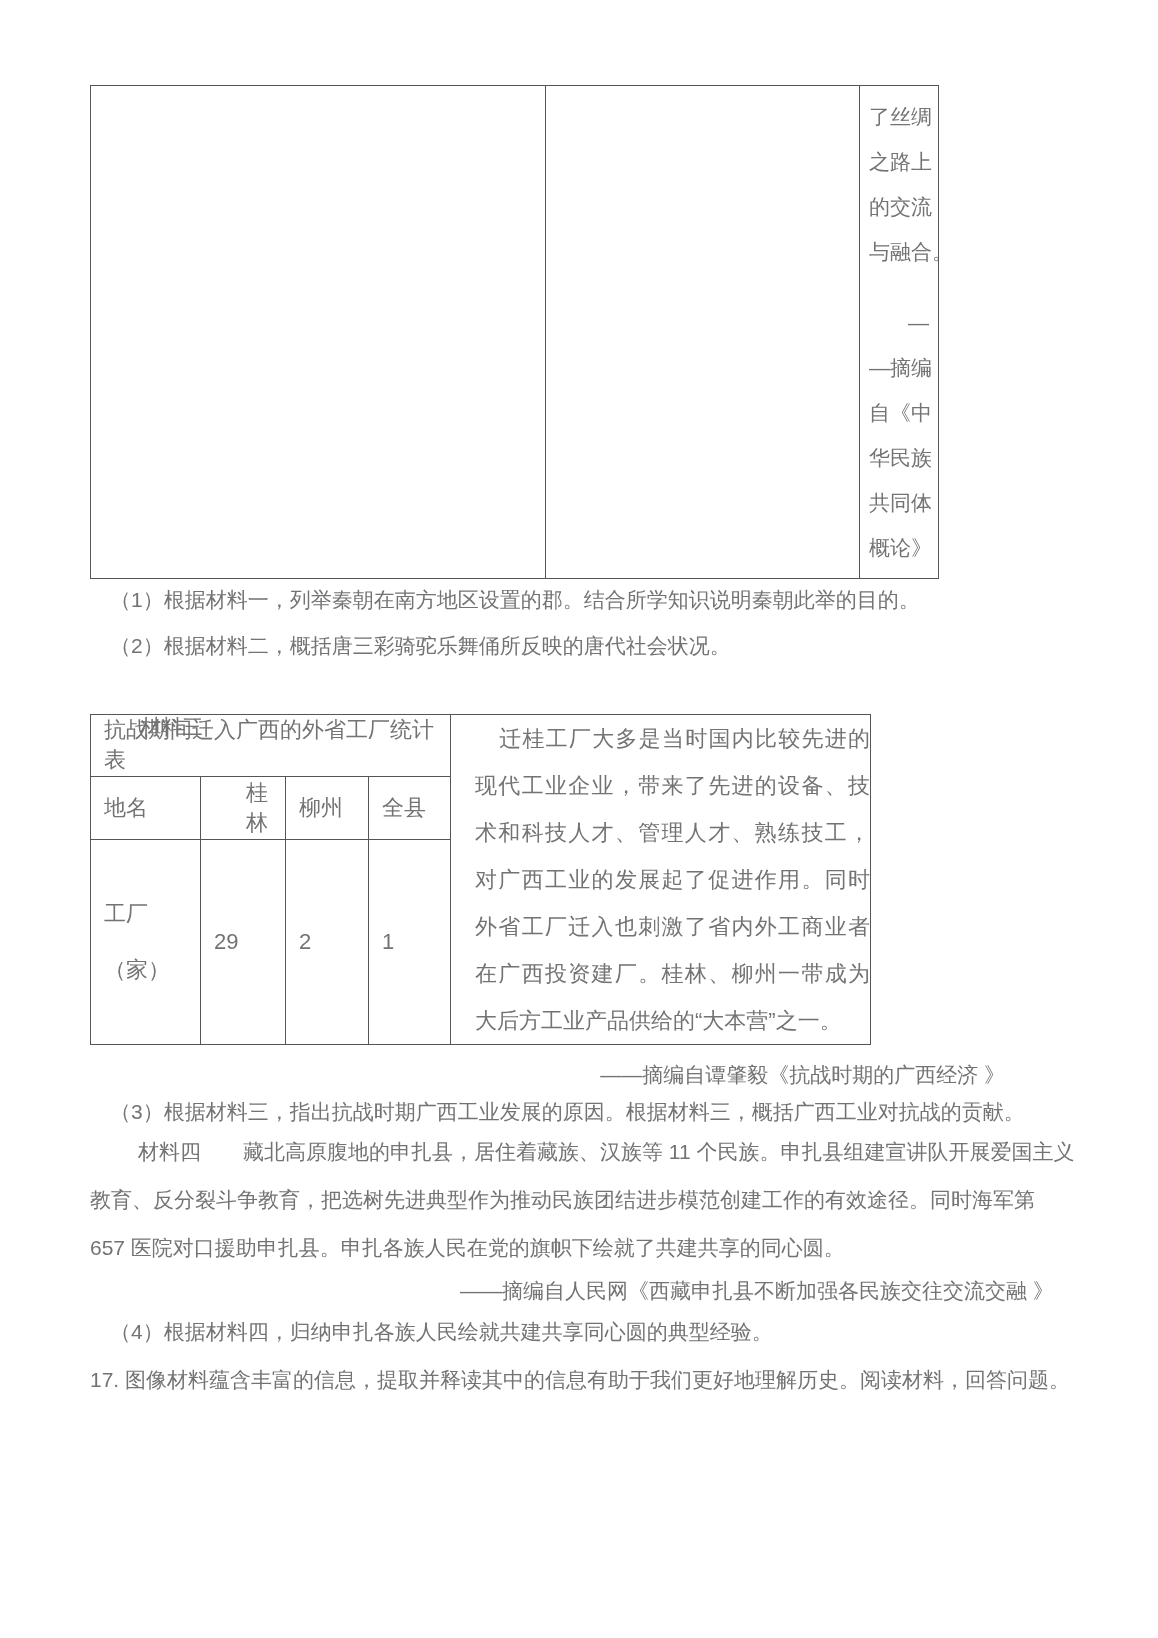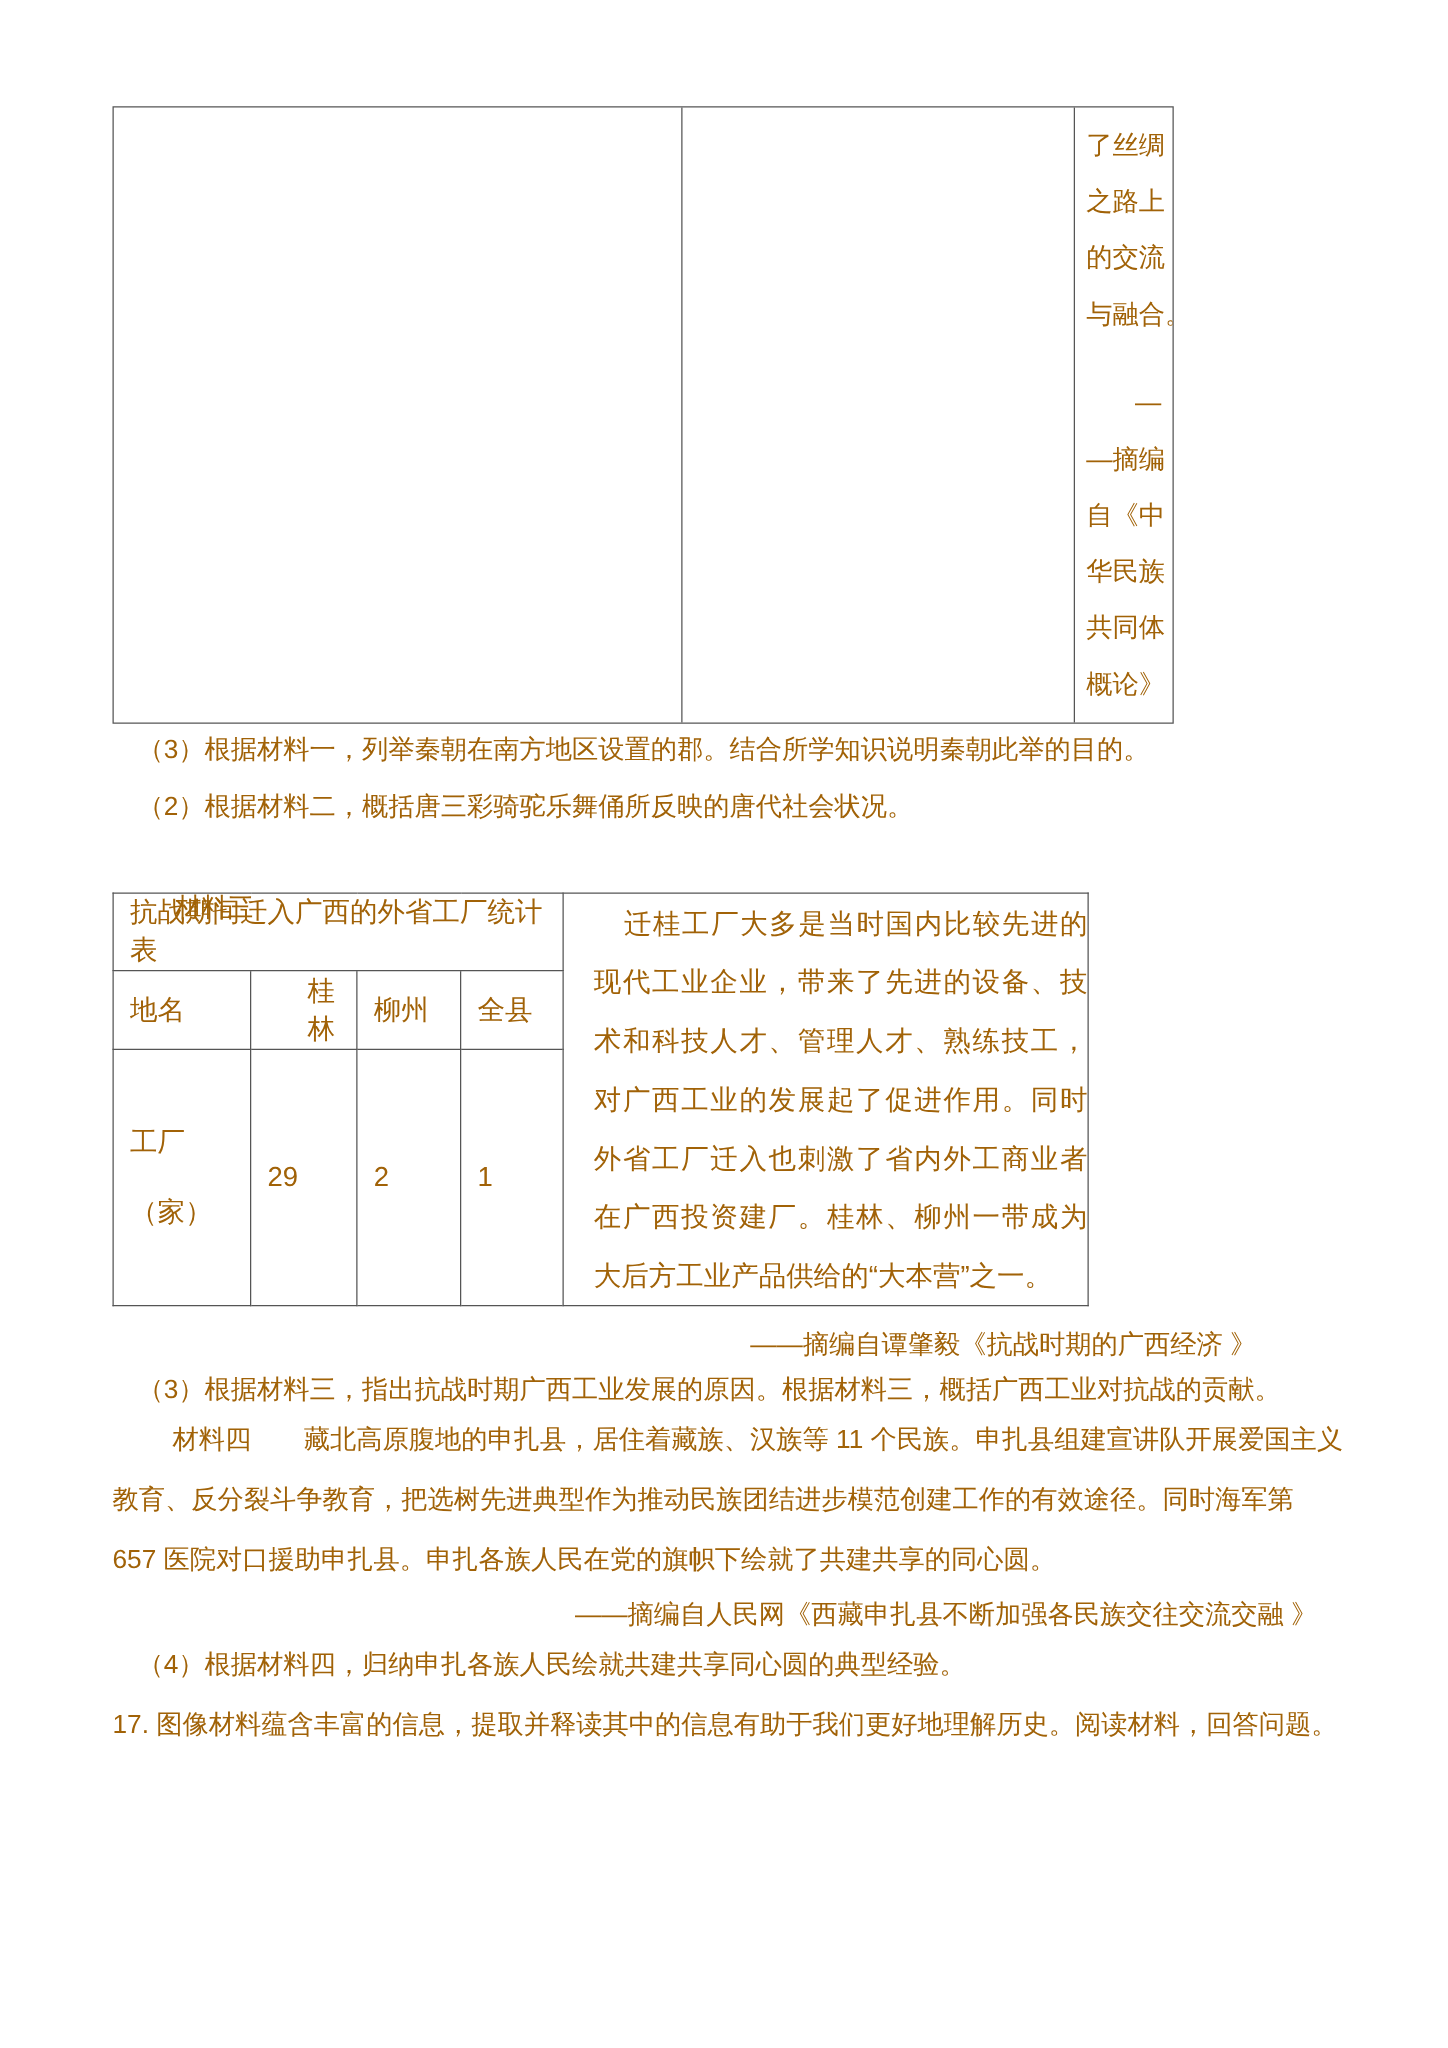--- a/index.html
+++ b/index.html
@@ -3,21 +3,21 @@
 <meta charset="utf-8">
 <style>
   * { box-sizing: border-box; }
   html,body { margin:0; padding:0; background:#ffffff; }
   .page {
     position: relative;
     width: 1158px;
     height: 1638px;
     background: #ffffff;
     font-family: "Liberation Sans", sans-serif;
-    color: #a16207;
+    color: #737373;
     font-size: 21px;
     overflow: hidden;
   }
 
   
   .t1 {
     position: absolute; left: 90px; top: 85px;
     width: 849px; height: 494px;
     border: 1px solid #555;
     display: flex;
@@ -81,21 +81,21 @@
       <div class="t1-spacer"></div>
       <div class="t1-line right">—</div>
       <div class="t1-line">—摘编</div>
       <div class="t1-line">自《中</div>
       <div class="t1-line">华民族</div>
       <div class="t1-line">共同体</div>
       <div class="t1-line">概论》</div>
     </div>
   </div>
 
-  <div class="q" style="left:110px; top:586px;">（3）根据材料一，列举秦朝在南方地区设置的郡。结合所学知识说明秦朝此举的目的。</div>
+  <div class="q" style="left:110px; top:586px;">（1）根据材料一，列举秦朝在南方地区设置的郡。结合所学知识说明秦朝此举的目的。</div>
   <div class="q" style="left:110px; top:632px;">（2）根据材料二，概括唐三彩骑驼乐舞俑所反映的唐代社会状况。</div>
 
   <div class="q" style="left:140px; top:677px;margin-top:36px;">材料三</div>
 
   <table class="m3-table">
     <tbody>
         <tr>
       <td class="m3-title-cell" colspan="4" style="width:360px;">抗战期间迁入广西的外省工厂统计表</td>
       <td class="m3-desc-cell" rowspan="3" style="width:420px;padding-left:24px;">迁桂工厂大多是当时国内比较先进的现代工业企业，带来了先进的设备、技术和科技人才、管理人才、熟练技工，对广西工业的发展起了促进作用。同时外省工厂迁入也刺激了省内外工商业者在广西投资建厂。桂林、柳州一带成为大后方工业产品供给的“大本营”之一。</td>
     </tr>

